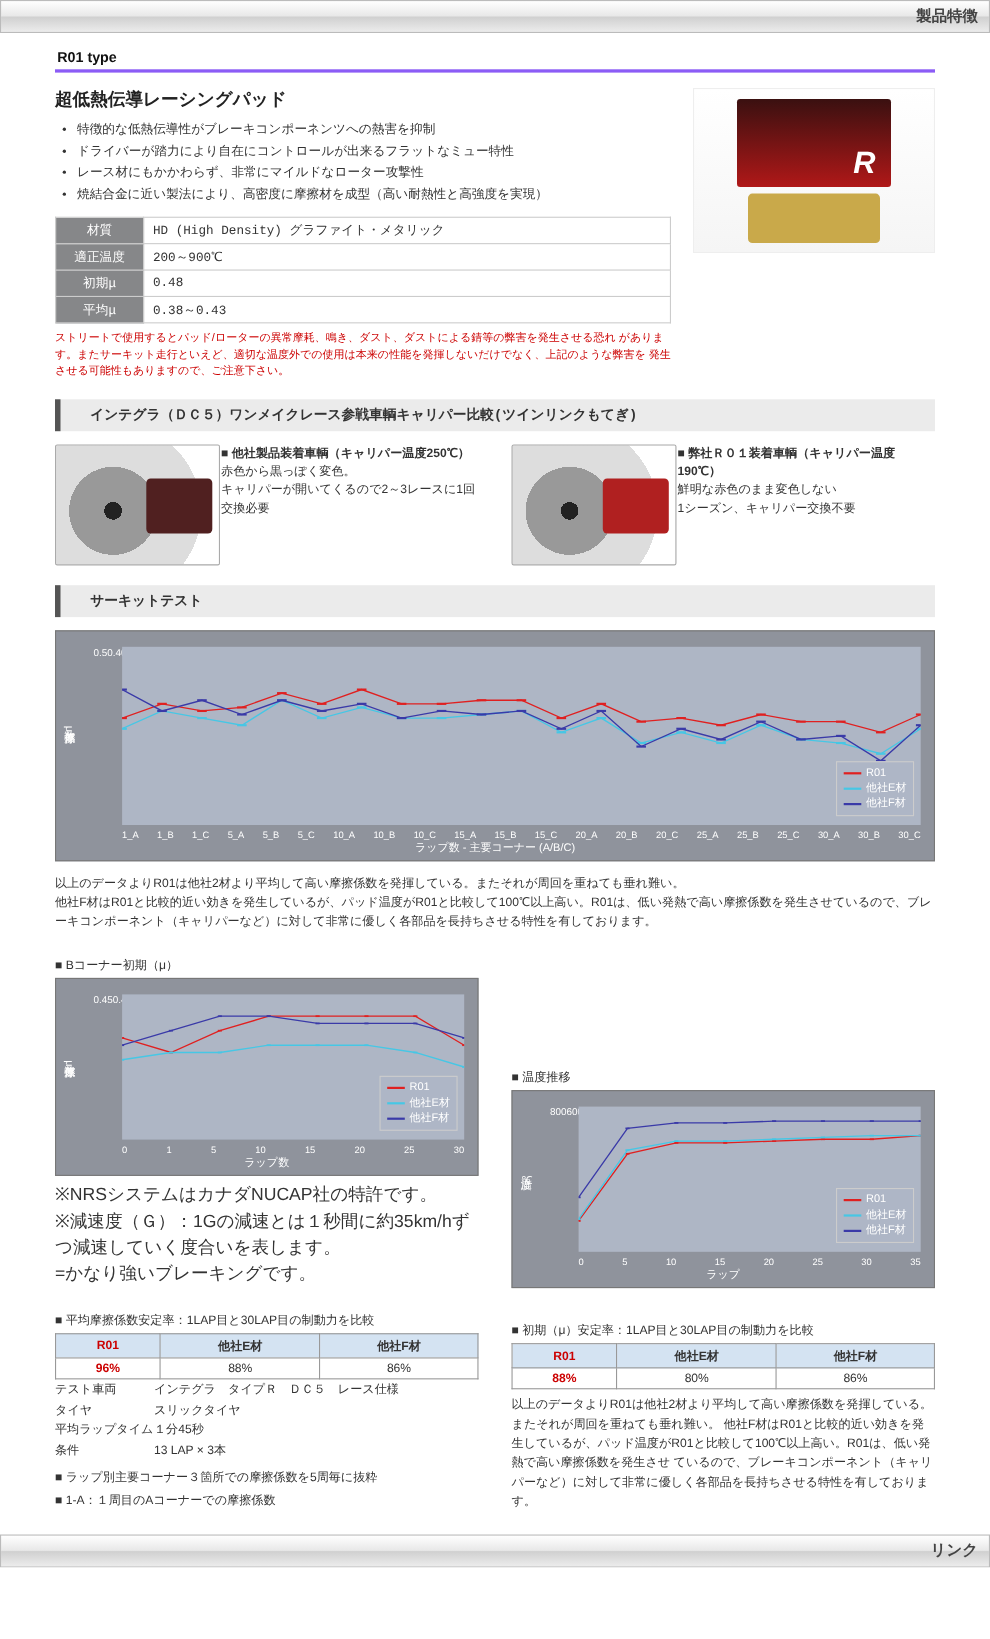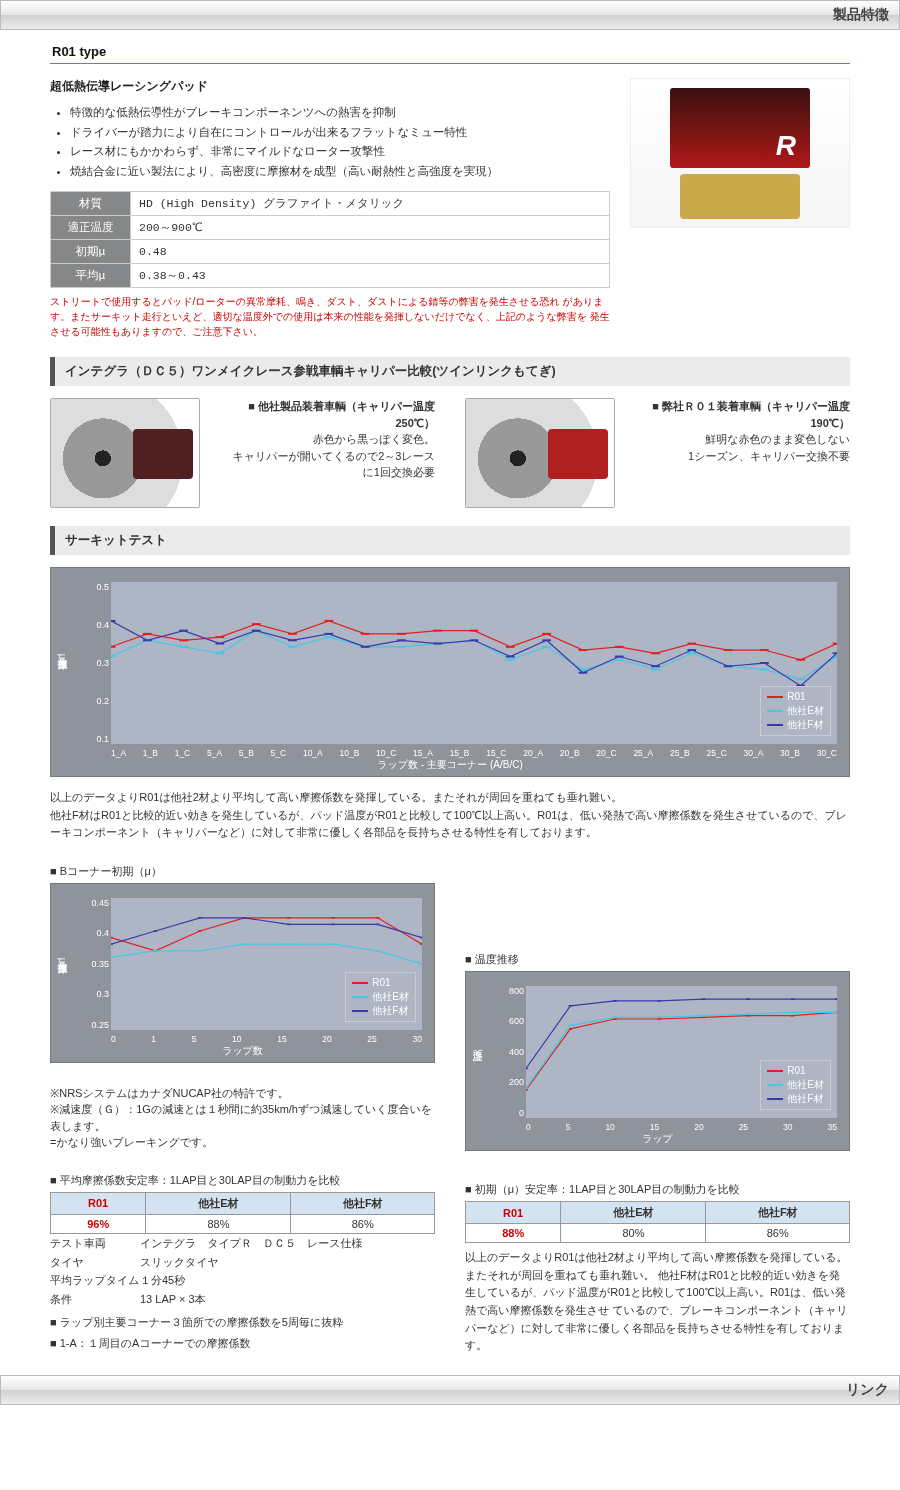--- a/index.html
+++ b/index.html
@@ -1,58 +1,58 @@
 <!DOCTYPE html>
 <html><head>
 <meta charset="utf-8">
 <style>
 * { box-sizing: border-box; margin: 0; padding: 0; }
 body { font-family: "Hiragino Kaku Gothic Pro","MS PGothic",sans-serif; font-size: 12px; color: #333; background: #fff; width: 900px; }
 .section-bar { background: linear-gradient(#fff,#e8e8e8 48%,#d0d0d0 52%,#ececec); border: 1px solid #bbb; padding: 5px 10px; font-size: 14px; font-weight: bold; color: #444; text-align: right; }
 .inner { padding: 10px 50px 20px 50px; }
-.type-title { font-weight: bold; font-size: 13px; color: #111; border-bottom: 1px solid #8b5cf6; padding: 4px 2px; margin-bottom: 14px; }
-.sub-title { font-weight: bold; font-size: 12px; color: #222; margin-bottom: 8px; }
+.type-title { font-weight: bold; font-size: 13px; color: #111; border-bottom: 3px solid #8b5cf6; padding: 4px 2px; margin-bottom: 14px; }
+.sub-title { font-weight: bold; font-size: 16px; color: #222; margin-bottom: 8px; }
 .top-row { display: flex; gap: 20px; }
 .top-left { flex: 1; }
 .top-right { width: 220px; }
 .bullets { list-style: disc; padding-left: 20px; margin-bottom: 10px; }
 .bullets li { line-height: 1.7; font-size: 11.5px; }
 .spec-table { border-collapse: collapse; width: 100%; }
 .spec-table td { border: 1px solid #ccc; padding: 4px 8px; font-size: 11.5px; font-family: Liberation Mono, monospace; }
 .spec-table td.h { background: #868789; color: #fff; text-align: center; width: 80px; }
 .warn { color: #c00; font-size: 10px; line-height: 1.5; margin-top: 6px; }
-.band { background: #ebebeb; border-left: 5px solid #555; padding: 6px 10px; font-weight: bold; font-size: 12.5px; margin: 18px 0 12px; }
+.band { background: #ebebeb; border-left: 5px solid #555; padding: 6px 27px; font-weight: bold; font-size: 12.5px; margin: 18px 0 12px; font-family: Liberation Mono, monospace; }
 .compare-row { display: flex; gap: 30px; }
-.comp-col { display: flex; gap: 24px; flex: 1; text-align: right; }
+.comp-col { display: flex; gap: 1px; flex: 1; }
 .caliper-img { width: 150px; height: 110px; background: #dcdcdc; border: 1px solid #aaa; border-radius: 2px; position: relative; overflow: hidden; flex-shrink: 0; }
 .caliper-img::before { content:""; position:absolute; inset:0; background: radial-gradient(circle at 35% 55%,#222 0 8px,#999 8px 40px,#ddd 40px 80px,#fff 80px); }
 .caliper-red::after { content:""; position:absolute; right:6px; top:30px; width:60px; height:50px; background:#b02020; border-radius:4px; }
 .caliper-dark::after { content:""; position:absolute; right:6px; top:30px; width:60px; height:50px; background:#502020; border-radius:4px; }
 .comp-text { font-size: 11px; line-height: 1.5; }
 .comp-text .ht { font-weight: bold; }
 .product-img { width: 100%; height: 150px; background: linear-gradient(#fff,#f5f5f5); border:1px solid #eee; display:flex; flex-direction:column; align-items:center; justify-content:center; gap:6px; }
 .box-red { width:140px; height:80px; background: linear-gradient(#3a1010,#b01818); border-radius:3px; position:relative; }
 .box-red::after{content:"R"; position:absolute; right:14px; bottom:6px; color:#fff; font-size:28px; font-weight:bold; font-style:italic;}
 .pads { width:120px; height:45px; background:#c9a94a; border-radius:4px; }
 .chart { background:#8f939c; border:1px solid #777; color:#fff; position:relative; }
 .chart-big { height:210px; margin-bottom:12px; }
 .chart-sm { height:180px; }
 .plot-area { position:absolute; left:60px; right:12px; top:14px; bottom:32px; background:#aeb6c5; }
 .ylabel { position:absolute; left:4px; top:40%; font-size:10px; writing-mode:vertical-rl; color:#fff; }
 .xlabel { position:absolute; left:0; right:0; bottom:4px; text-align:center; font-size:10px; color:#fff; }
 .legend { position:absolute; right:18px; bottom:40px; background:rgba(174,182,197,.92); border:1px solid #ccc; padding:3px 6px; font-size:10px; }
 .legend div { display:flex; align-items:center; gap:4px; line-height:1.4; }
 .lg-sq { width:16px; height:2px; }
-.yticks { position:absolute; left:34px; top:14px; bottom:32px; width:24px; font-size:9px; color:#fff; display:flex; flex-direction:column; justify-content:space-between; text-align:right; }
+.yticks { position:absolute; left:34px; top:14px; bottom:32px; width:24px; font-size:9px; color:#fff; display:flex; flex-direction:row; justify-content:space-between; text-align:right; }
 .xticks { position:absolute; left:60px; right:12px; bottom:18px; font-size:8.5px; color:#fff; display:flex; justify-content:space-between; }
 .half-row { display:flex; gap:30px; margin-top:16px;align-items:flex-end; }
 .half { flex:1; }
 .blk { font-size:11px; margin:6px 0 4px; }
 .blk::before { content:"■ "; }
-.note { font-size:11px; line-height:1.5; margin-top:22px; }
+.note { font-size:16px; line-height:1.5; margin-top:6px; }
 .cmp-table { border-collapse:collapse; width:100%; margin-top:4px; }
 .cmp-table td { border:1px solid #999; padding:3px 6px; text-align:center; font-size:11px; }
 .cmp-table tr:first-child td { background:#d4e3f2; font-weight:bold; }
 .cmp-table td.r01 { color:#c00; font-weight:bold; }
 .kv { display:flex; font-size:11px; line-height:1.7; }
 .kv .k { width:90px; }
 .para { font-size:11px; line-height:1.6; }
 svg.lines{position:absolute;inset:0;width:100%;height:100%;}
 </style>
 </head>

